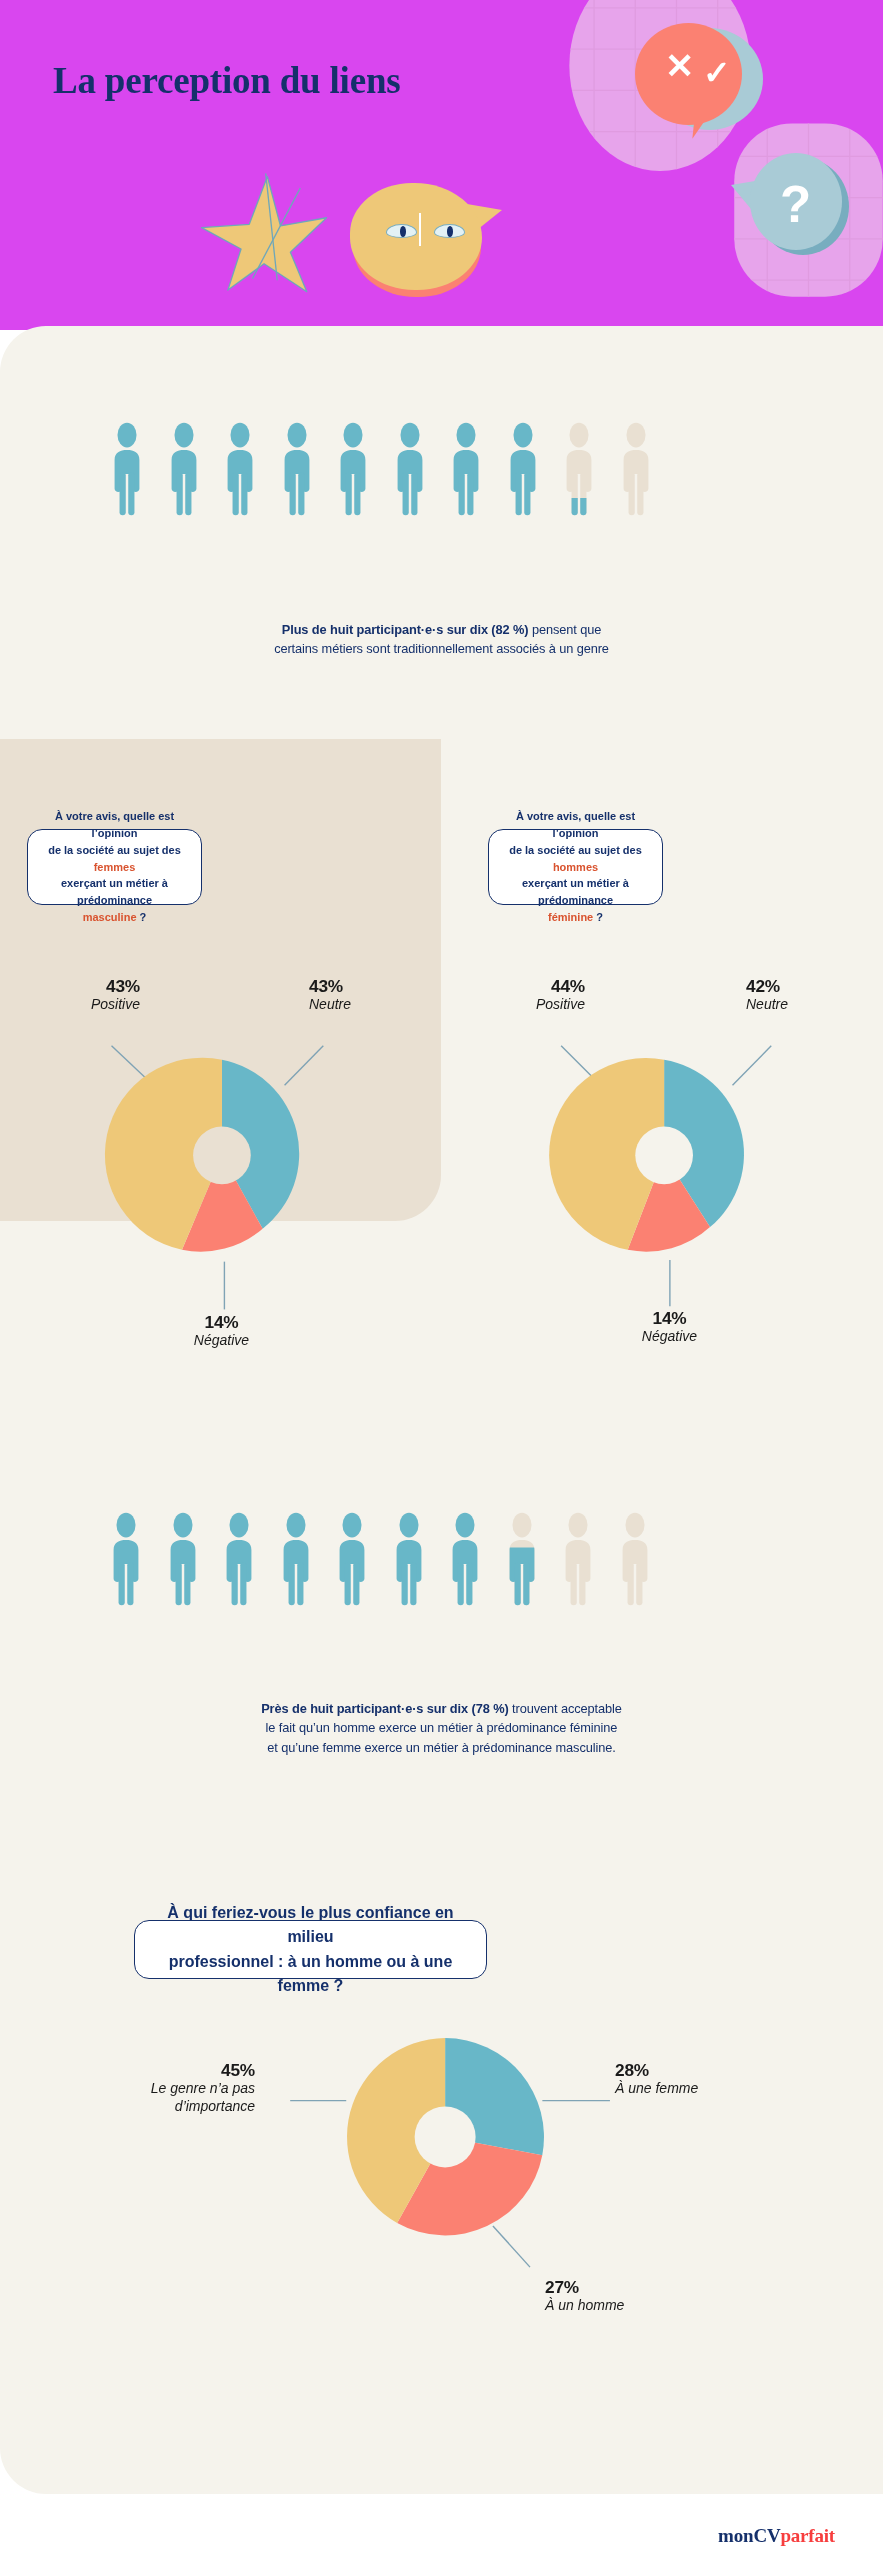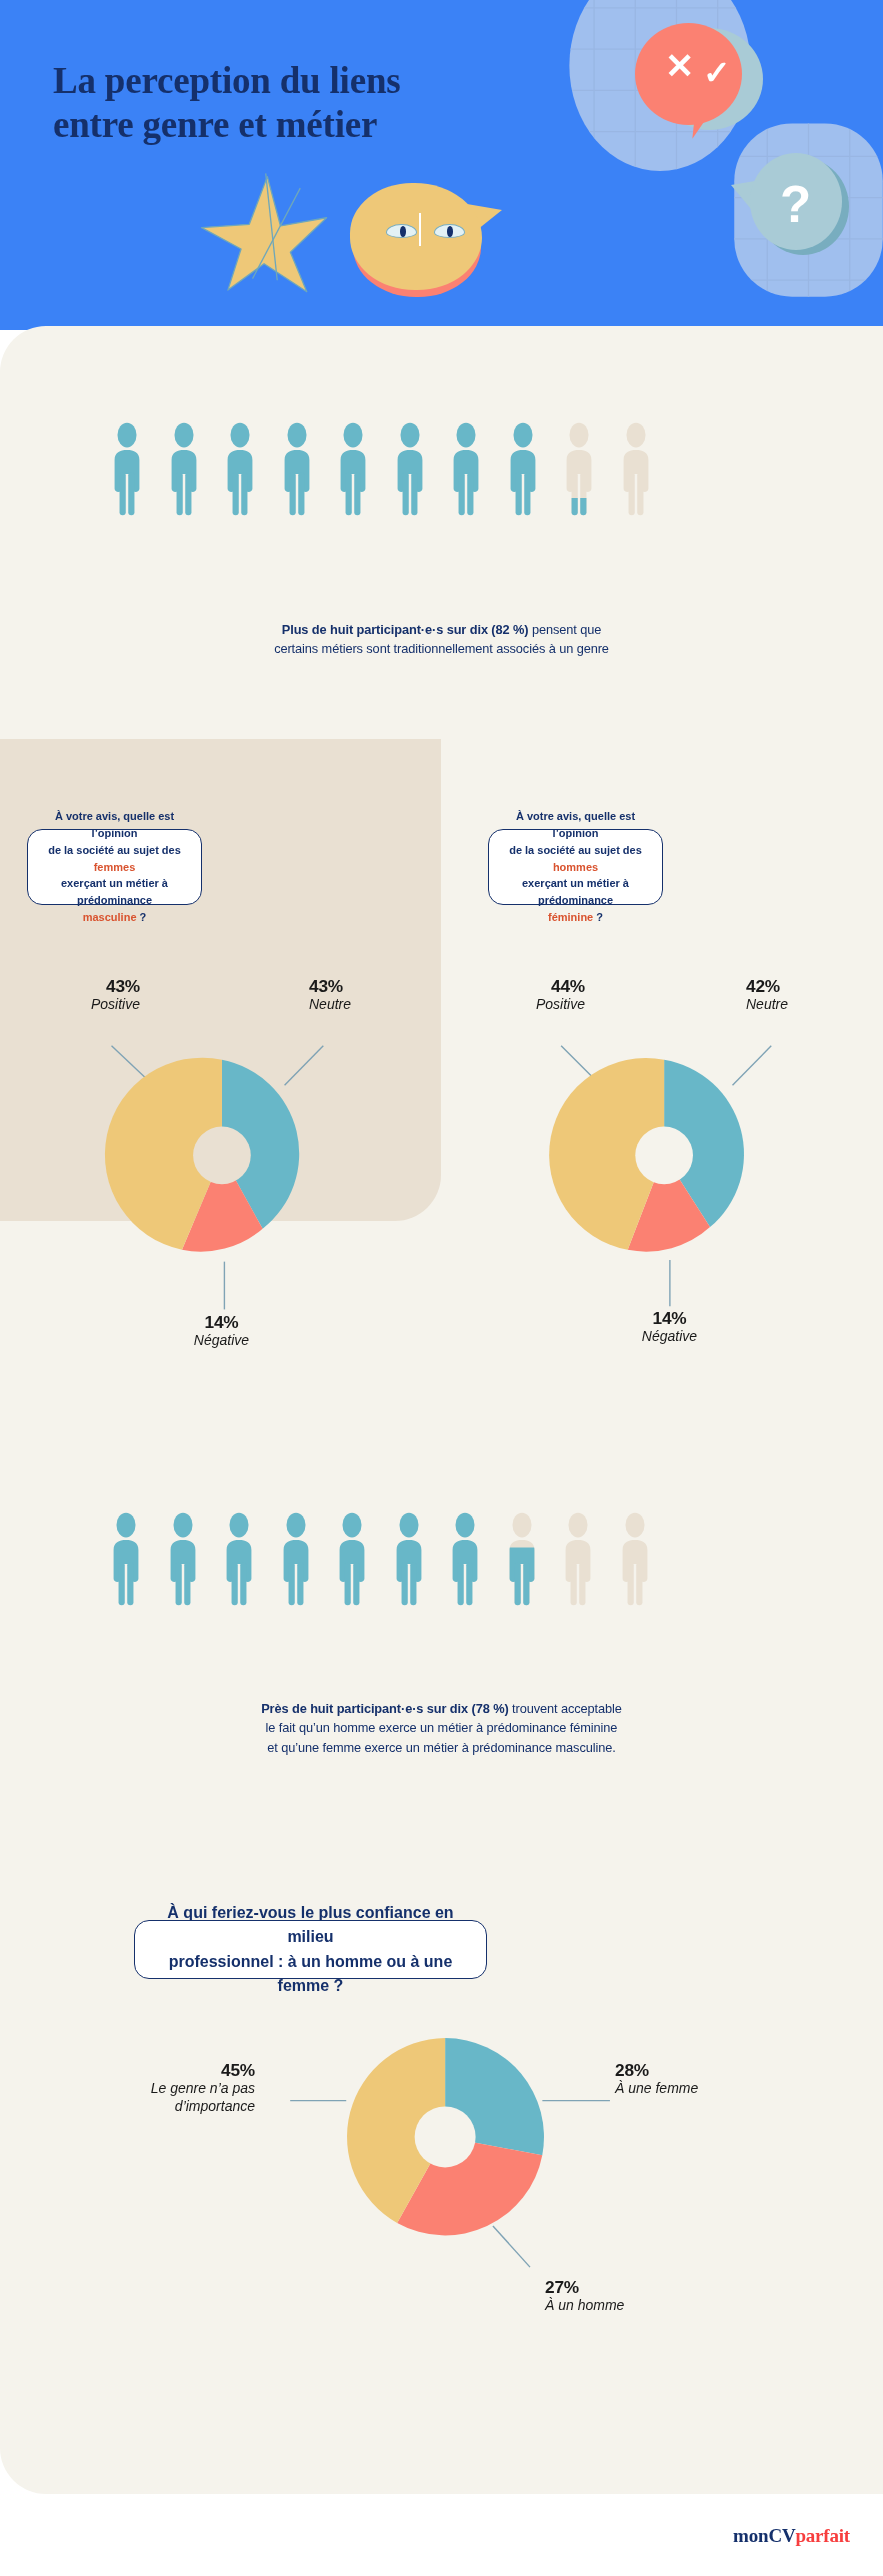--- a/index.html
+++ b/index.html
@@ -10,21 +10,21 @@
     font-family: "Liberation Sans", sans-serif;
     position: relative;
     overflow: hidden;
   }
 
   
   .header {
     position: relative;
     width: 883px;
     height: 330px;
-    background: #3b82f6;
+    background: #d946ef;
     overflow: hidden;
   }
   .deco-grid {
     position: absolute;
     opacity: 0.55;
   }
   .title {
     position: absolute;
     left: 53px;
     top: 59px;
@@ -233,21 +233,21 @@
   .footer {
     position: absolute;
     left: 0;
     top: 2494px;
     width: 883px;
     height: 82px;
     background: #FFFFFF;
   }
   .logo {
     position: absolute;
-    right: 33px;
+    right: 48px;
     top: 31px;
     font-family: "Liberation Serif", serif;
     font-weight: bold;
     font-size: 19px;
     letter-spacing: -0.2px;
   }
   .logo .a { color: #15306B; }
   .logo .b { color: #F73E3E; }
 
   svg { display: block; }
@@ -293,21 +293,20 @@
         <line x1="0" y1="50" x2="200" y2="50"></line>
           <line x1="0" y1="100" x2="200" y2="100"></line>
         <line x1="0" y1="150" x2="200" y2="150"></line>
           <line x1="0" y1="200" x2="200" y2="200"></line>
       </g>
     </g>
   </svg>
 
   <div class="title">
     <div>La perception du liens</div>
-    <div>entre genre et métier</div>
   </div>
 
   <div class="bubble-red-shadow"></div>
   <div class="bubble-red-tail"></div>
   <div class="bubble-red"></div>
   <span class="glyph" style="left:665px; top:46px; font-size:35px;">✕</span>
   <span class="glyph" style="left:703px; top:53px; font-size:33px;">✓</span>
 
   <div class="bubble-blue-shadow"></div>
   <div class="bubble-blue-tail"></div>

